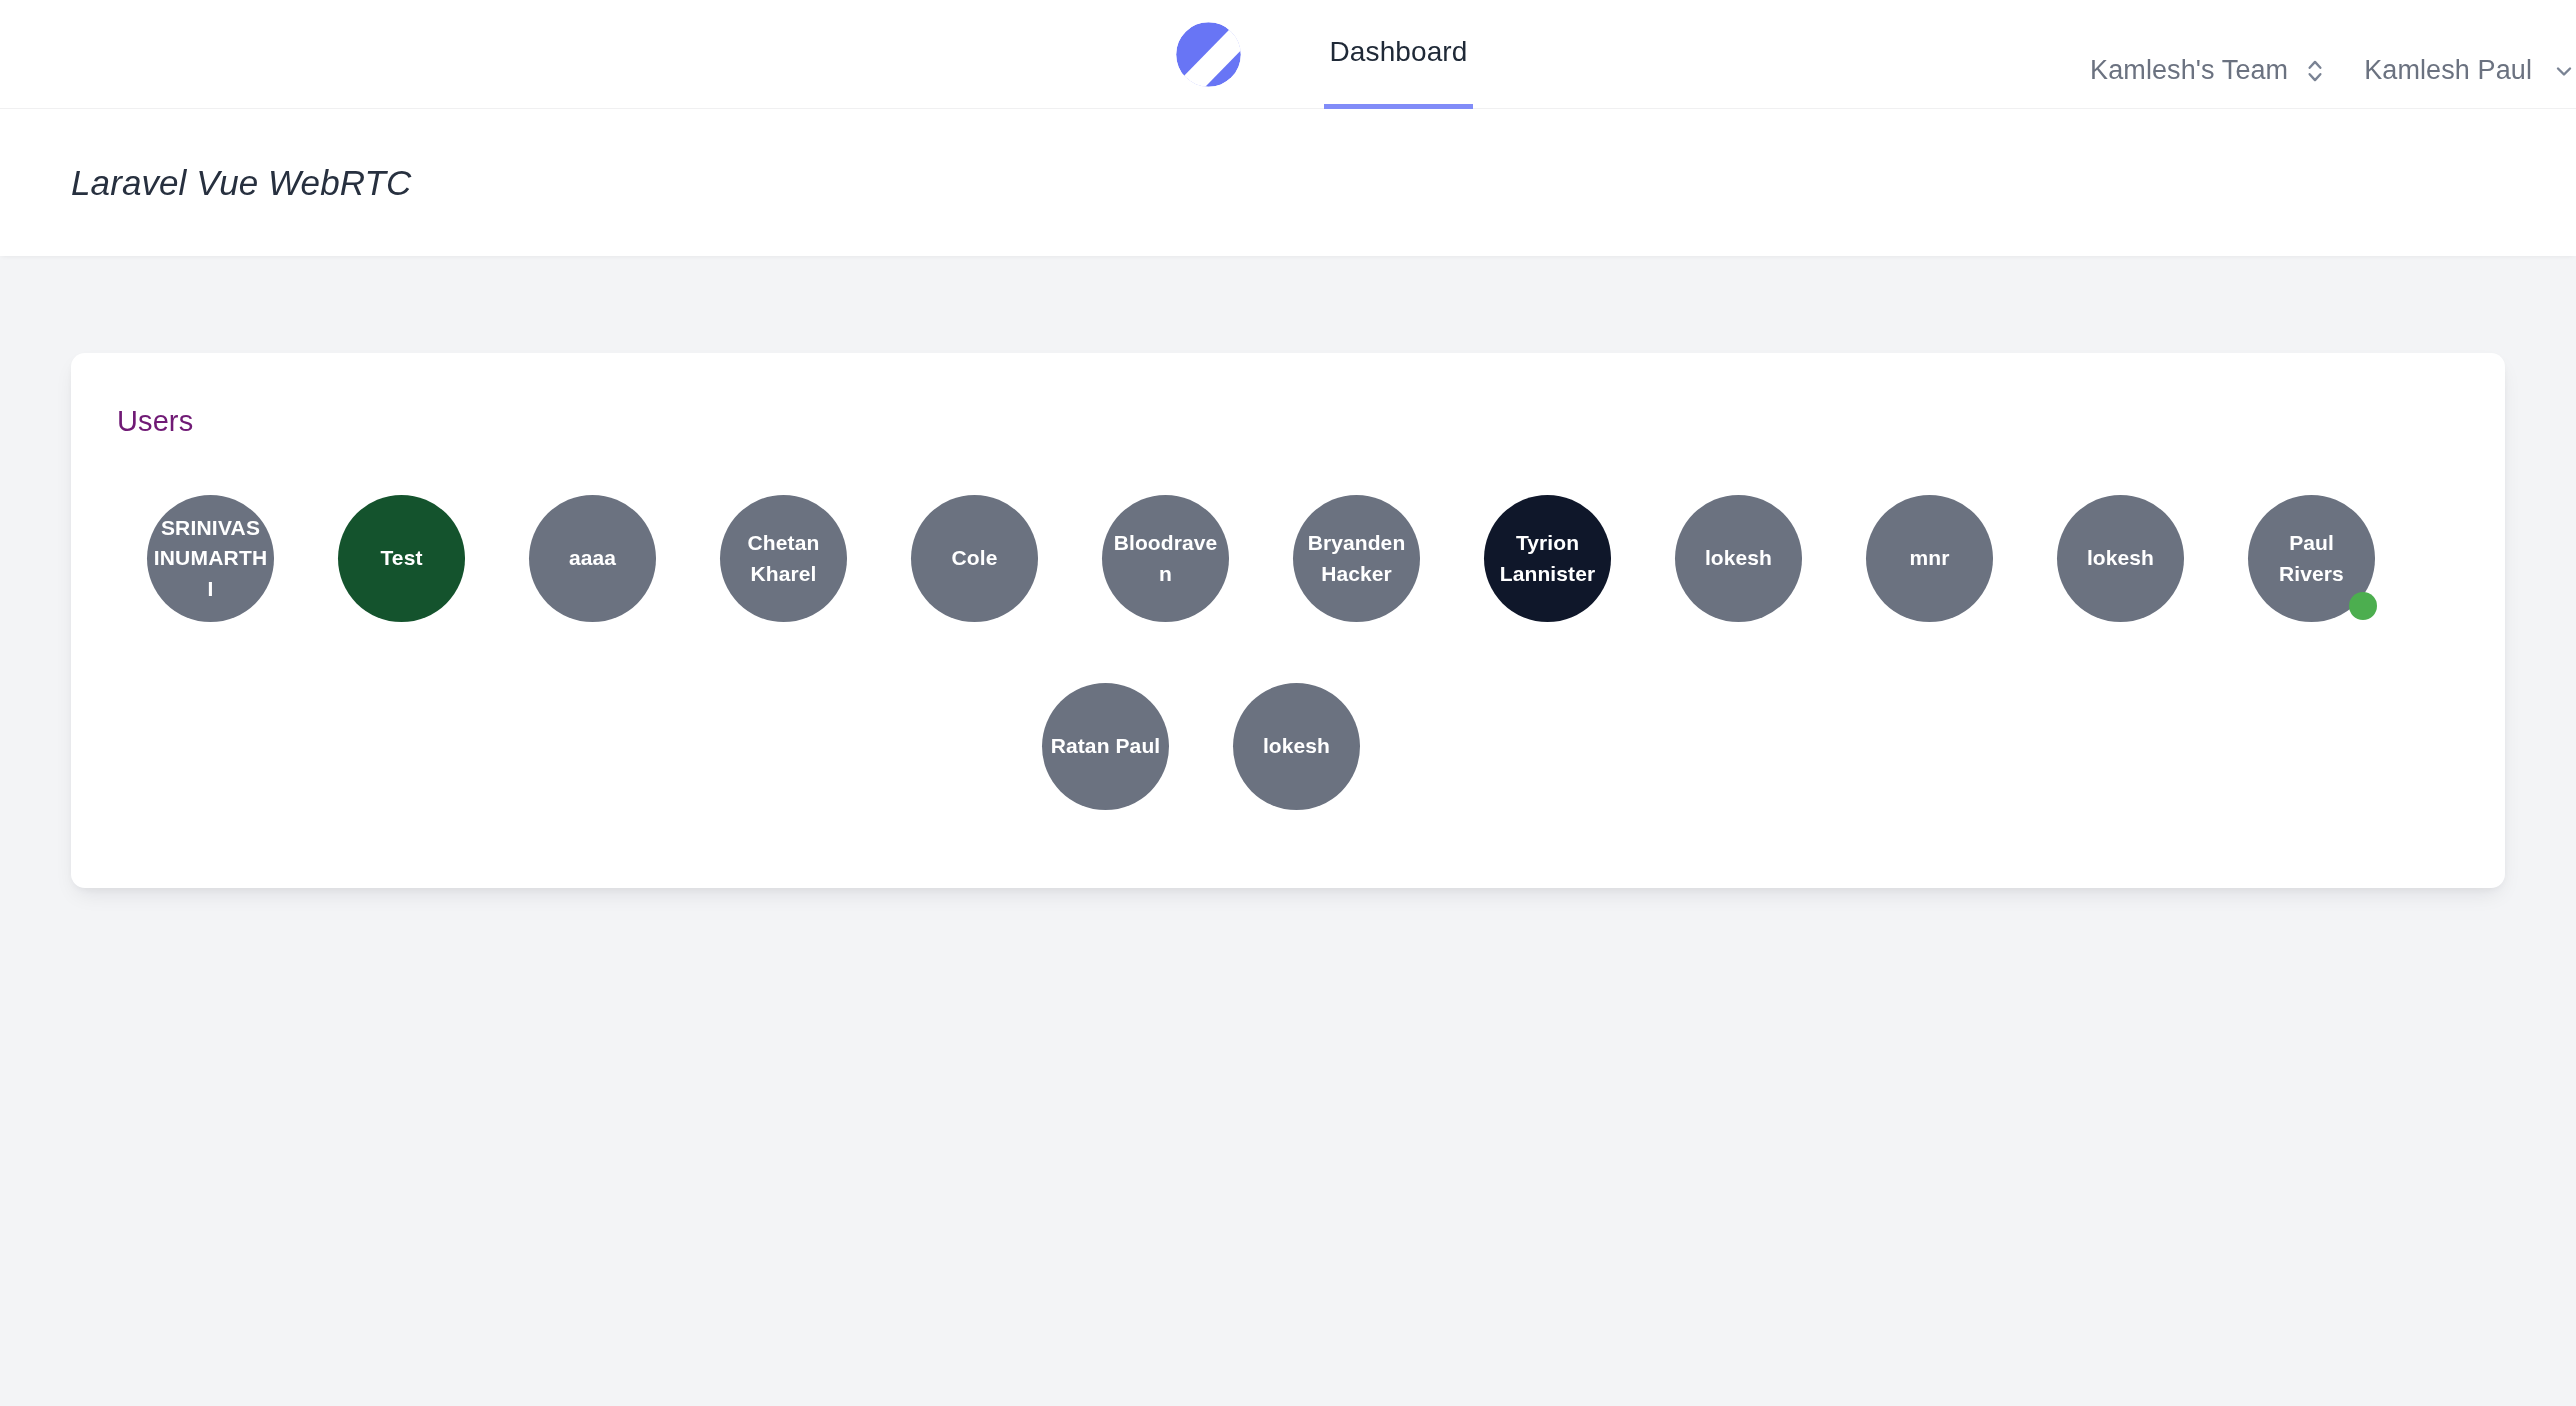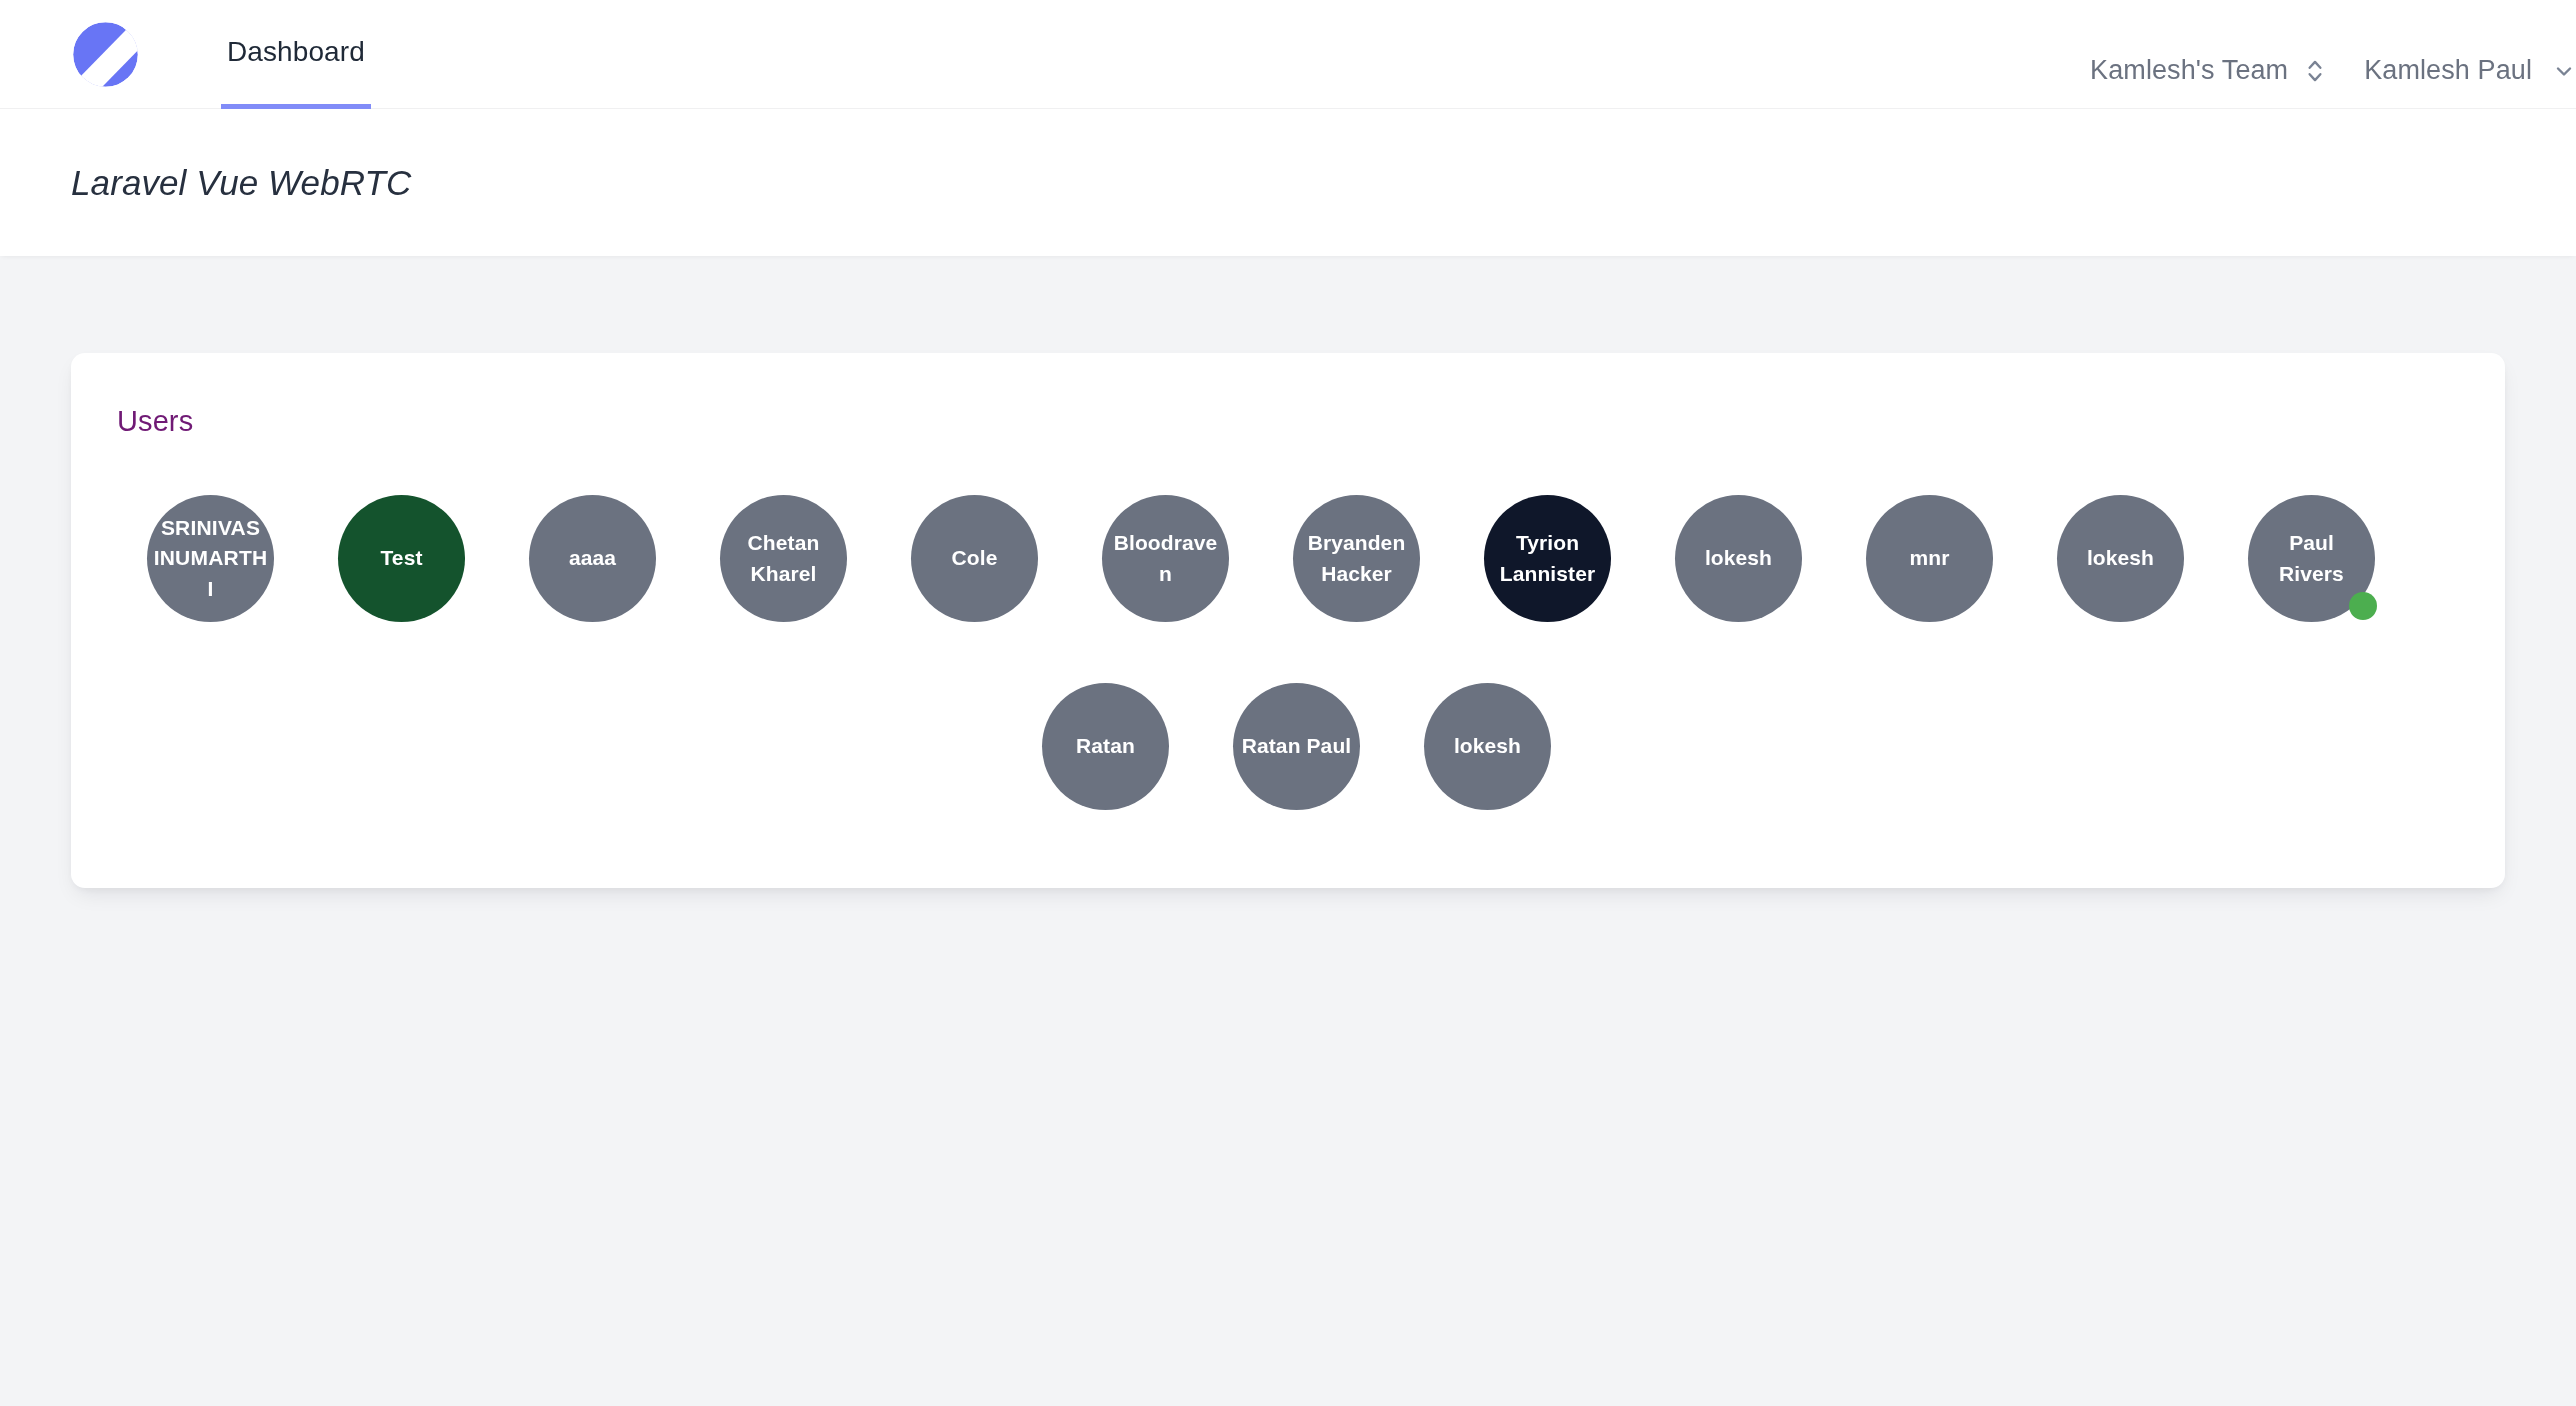--- a/index.html
+++ b/index.html
@@ -13,20 +13,21 @@
   }
 
   
   .topnav {
     position: relative;
     height: 109px;
     background: #ffffff;
     display: flex;
     align-items: flex-start;
     border-bottom: 1px solid #F0F0F1;
+    justify-content: center;
   }
 
   .nav-left {
     display: flex;
     align-items: center;
     height: 109px;
     padding-left: 67px;
   }
 
   .logo {
@@ -299,25 +300,20 @@
           <div class="user-slot">
             <div class="avatar" style="background: rgb(107, 114, 128);">
               <span class="avatar-name">Paul Rivers</span>
               <span class="status-dot" style="background: rgb(76, 174, 79);"></span>
             </div>
           </div>
         </div>
         <div class="users-row row-2">
           <div class="user-slot">
             <div class="avatar" style="background: rgb(107, 114, 128);">
-              <span class="avatar-name">Ratan</span>
-            </div>
-          </div>
-          <div class="user-slot">
-            <div class="avatar" style="background: rgb(107, 114, 128);">
               <span class="avatar-name">Ratan Paul</span>
             </div>
           </div>
           <div class="user-slot">
             <div class="avatar" style="background: rgb(107, 114, 128);">
               <span class="avatar-name">lokesh</span>
             </div>
           </div>
         </div>
       </div>

